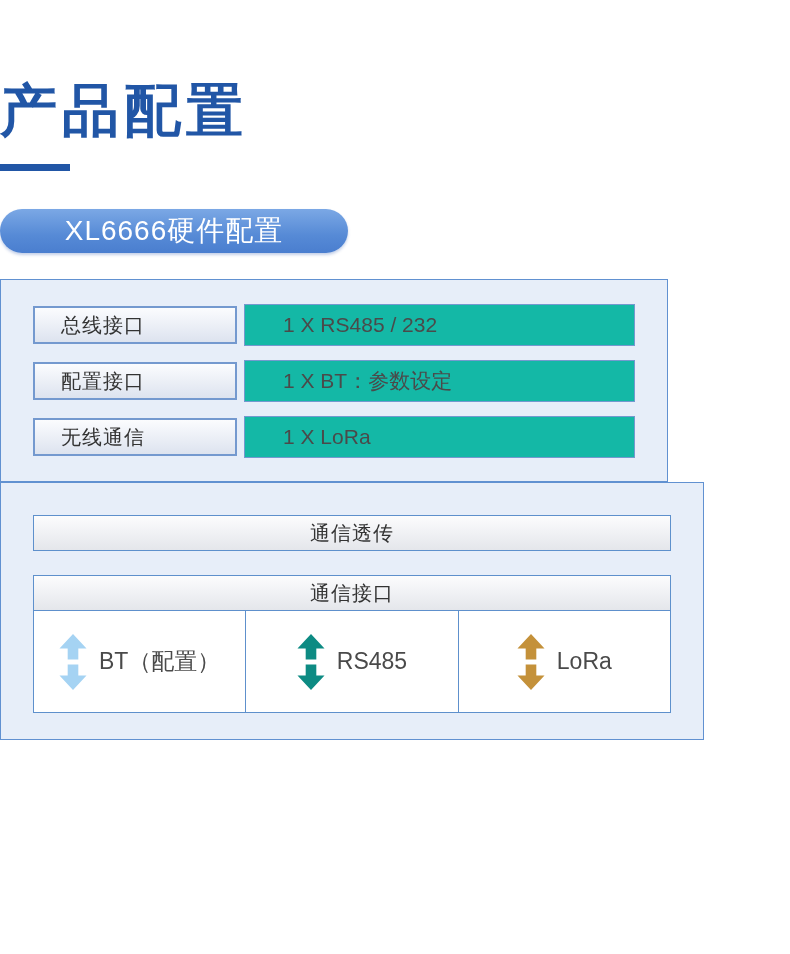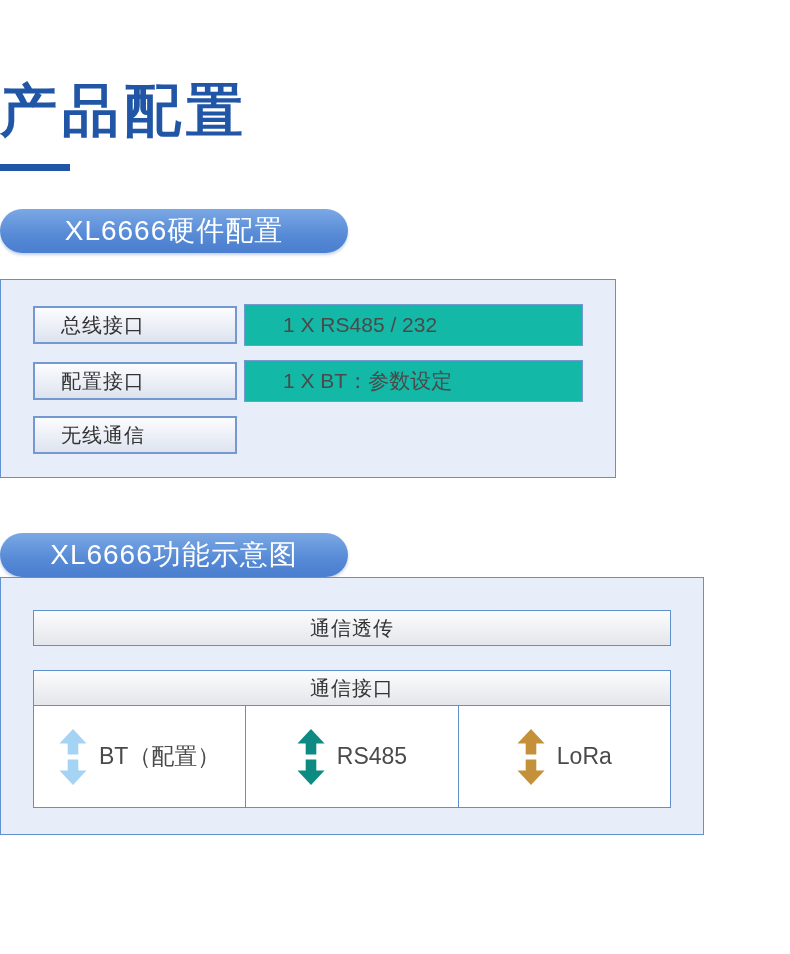--- a/index.html
+++ b/index.html
@@ -44,21 +44,21 @@
     color: #ffffff;
     font-size: 28px;
     display: flex;
     align-items: center;
     justify-content: center;
     letter-spacing: 1px;
   }
   .badge.second { margin-top: 55px; }
   
   .spec-panel {
-    width: 616px;
+    width: 668px;
     margin-top: 26px;
     background: #E7EEF9;
     border: 1.5px solid #6191D1;
     padding: 24px 32px 20px 32px;
   }
   .spec-row {
     display: flex;
     align-items: center;
     gap: 7px;
     margin-bottom: 14px;
@@ -143,24 +143,24 @@
     <div class="spec-row">
       <div class="spec-label">总线接口</div>
       <div class="spec-value">1 X RS485 / 232</div>
     </div>
     <div class="spec-row">
       <div class="spec-label">配置接口</div>
       <div class="spec-value">1 X BT：参数设定</div>
     </div>
     <div class="spec-row">
       <div class="spec-label">无线通信</div>
+      <div class="spec-value">1 X LoRa</div>
     </div>
   </div>
 
-  <div class="badge second">XL6666功能示意图</div>
 
   <div class="diagram-panel">
     <div class="diagram-bar">通信透传</div>
 
     <div class="diagram-table">
       <div class="diagram-bar">通信接口</div>
       <div class="table-body">
 
         <div class="iface-cell">
           <svg class="arrow" viewBox="0 0 28 58" xmlns="http://www.w3.org/2000/svg">

